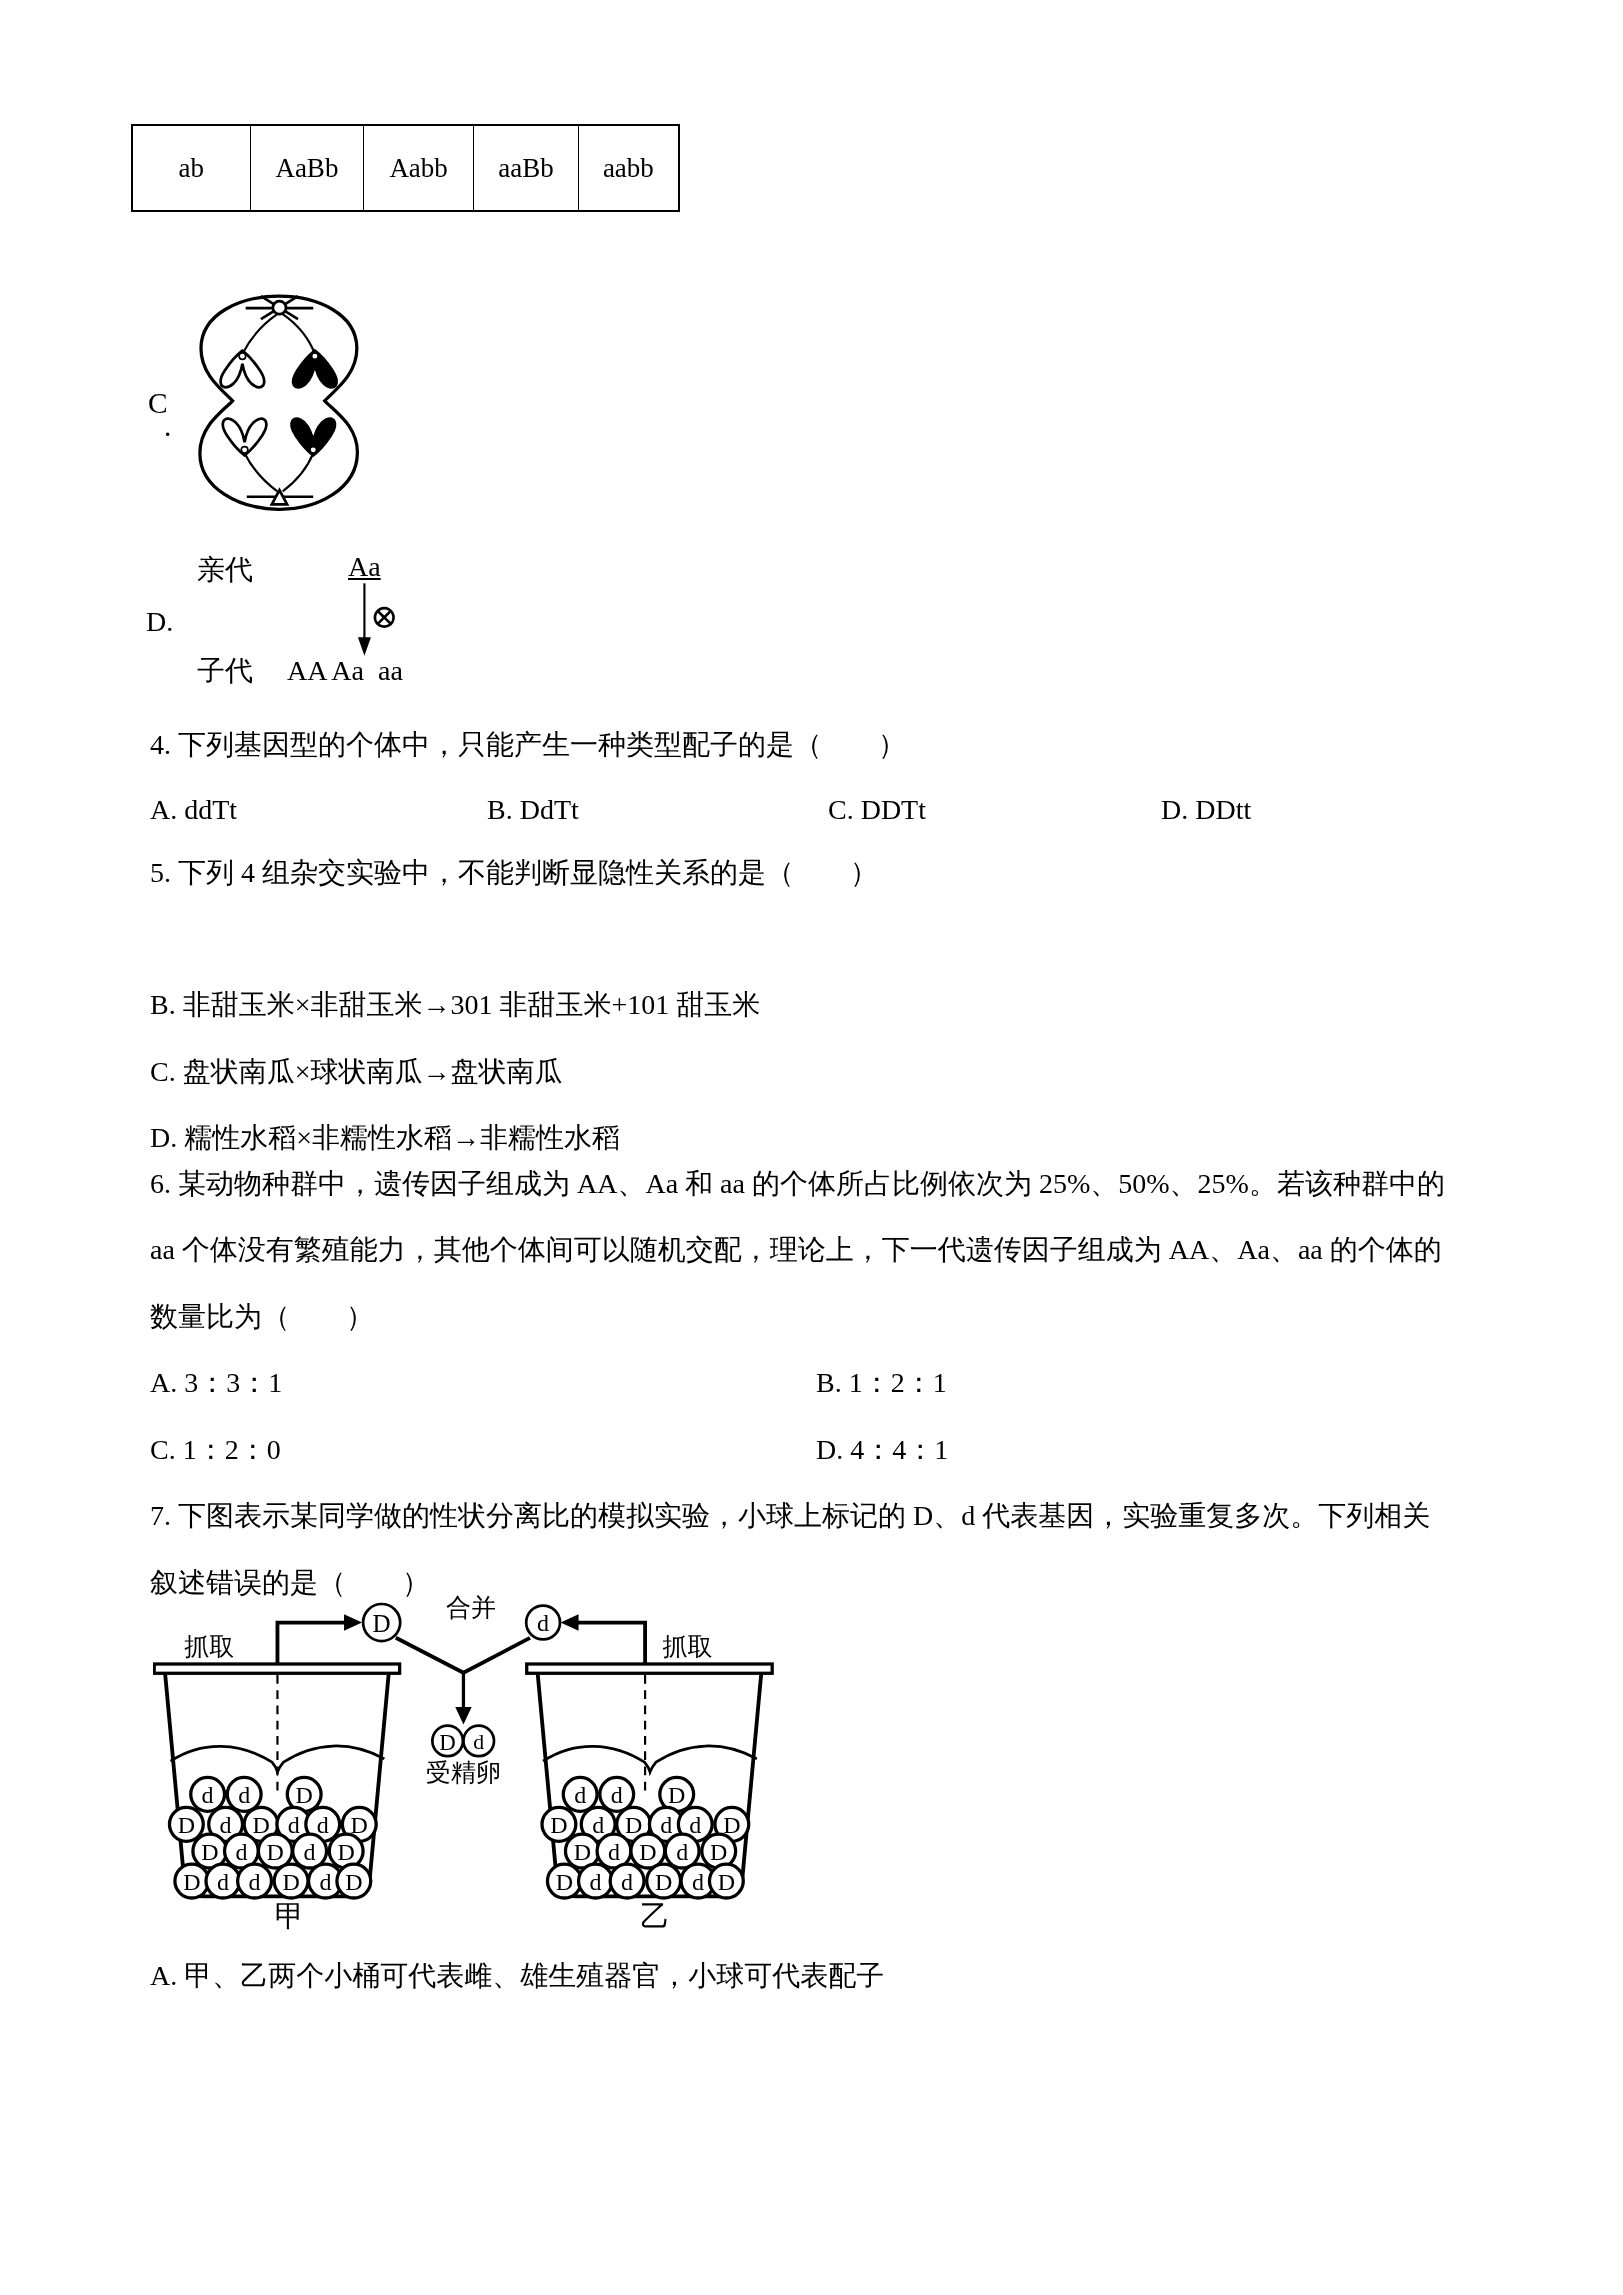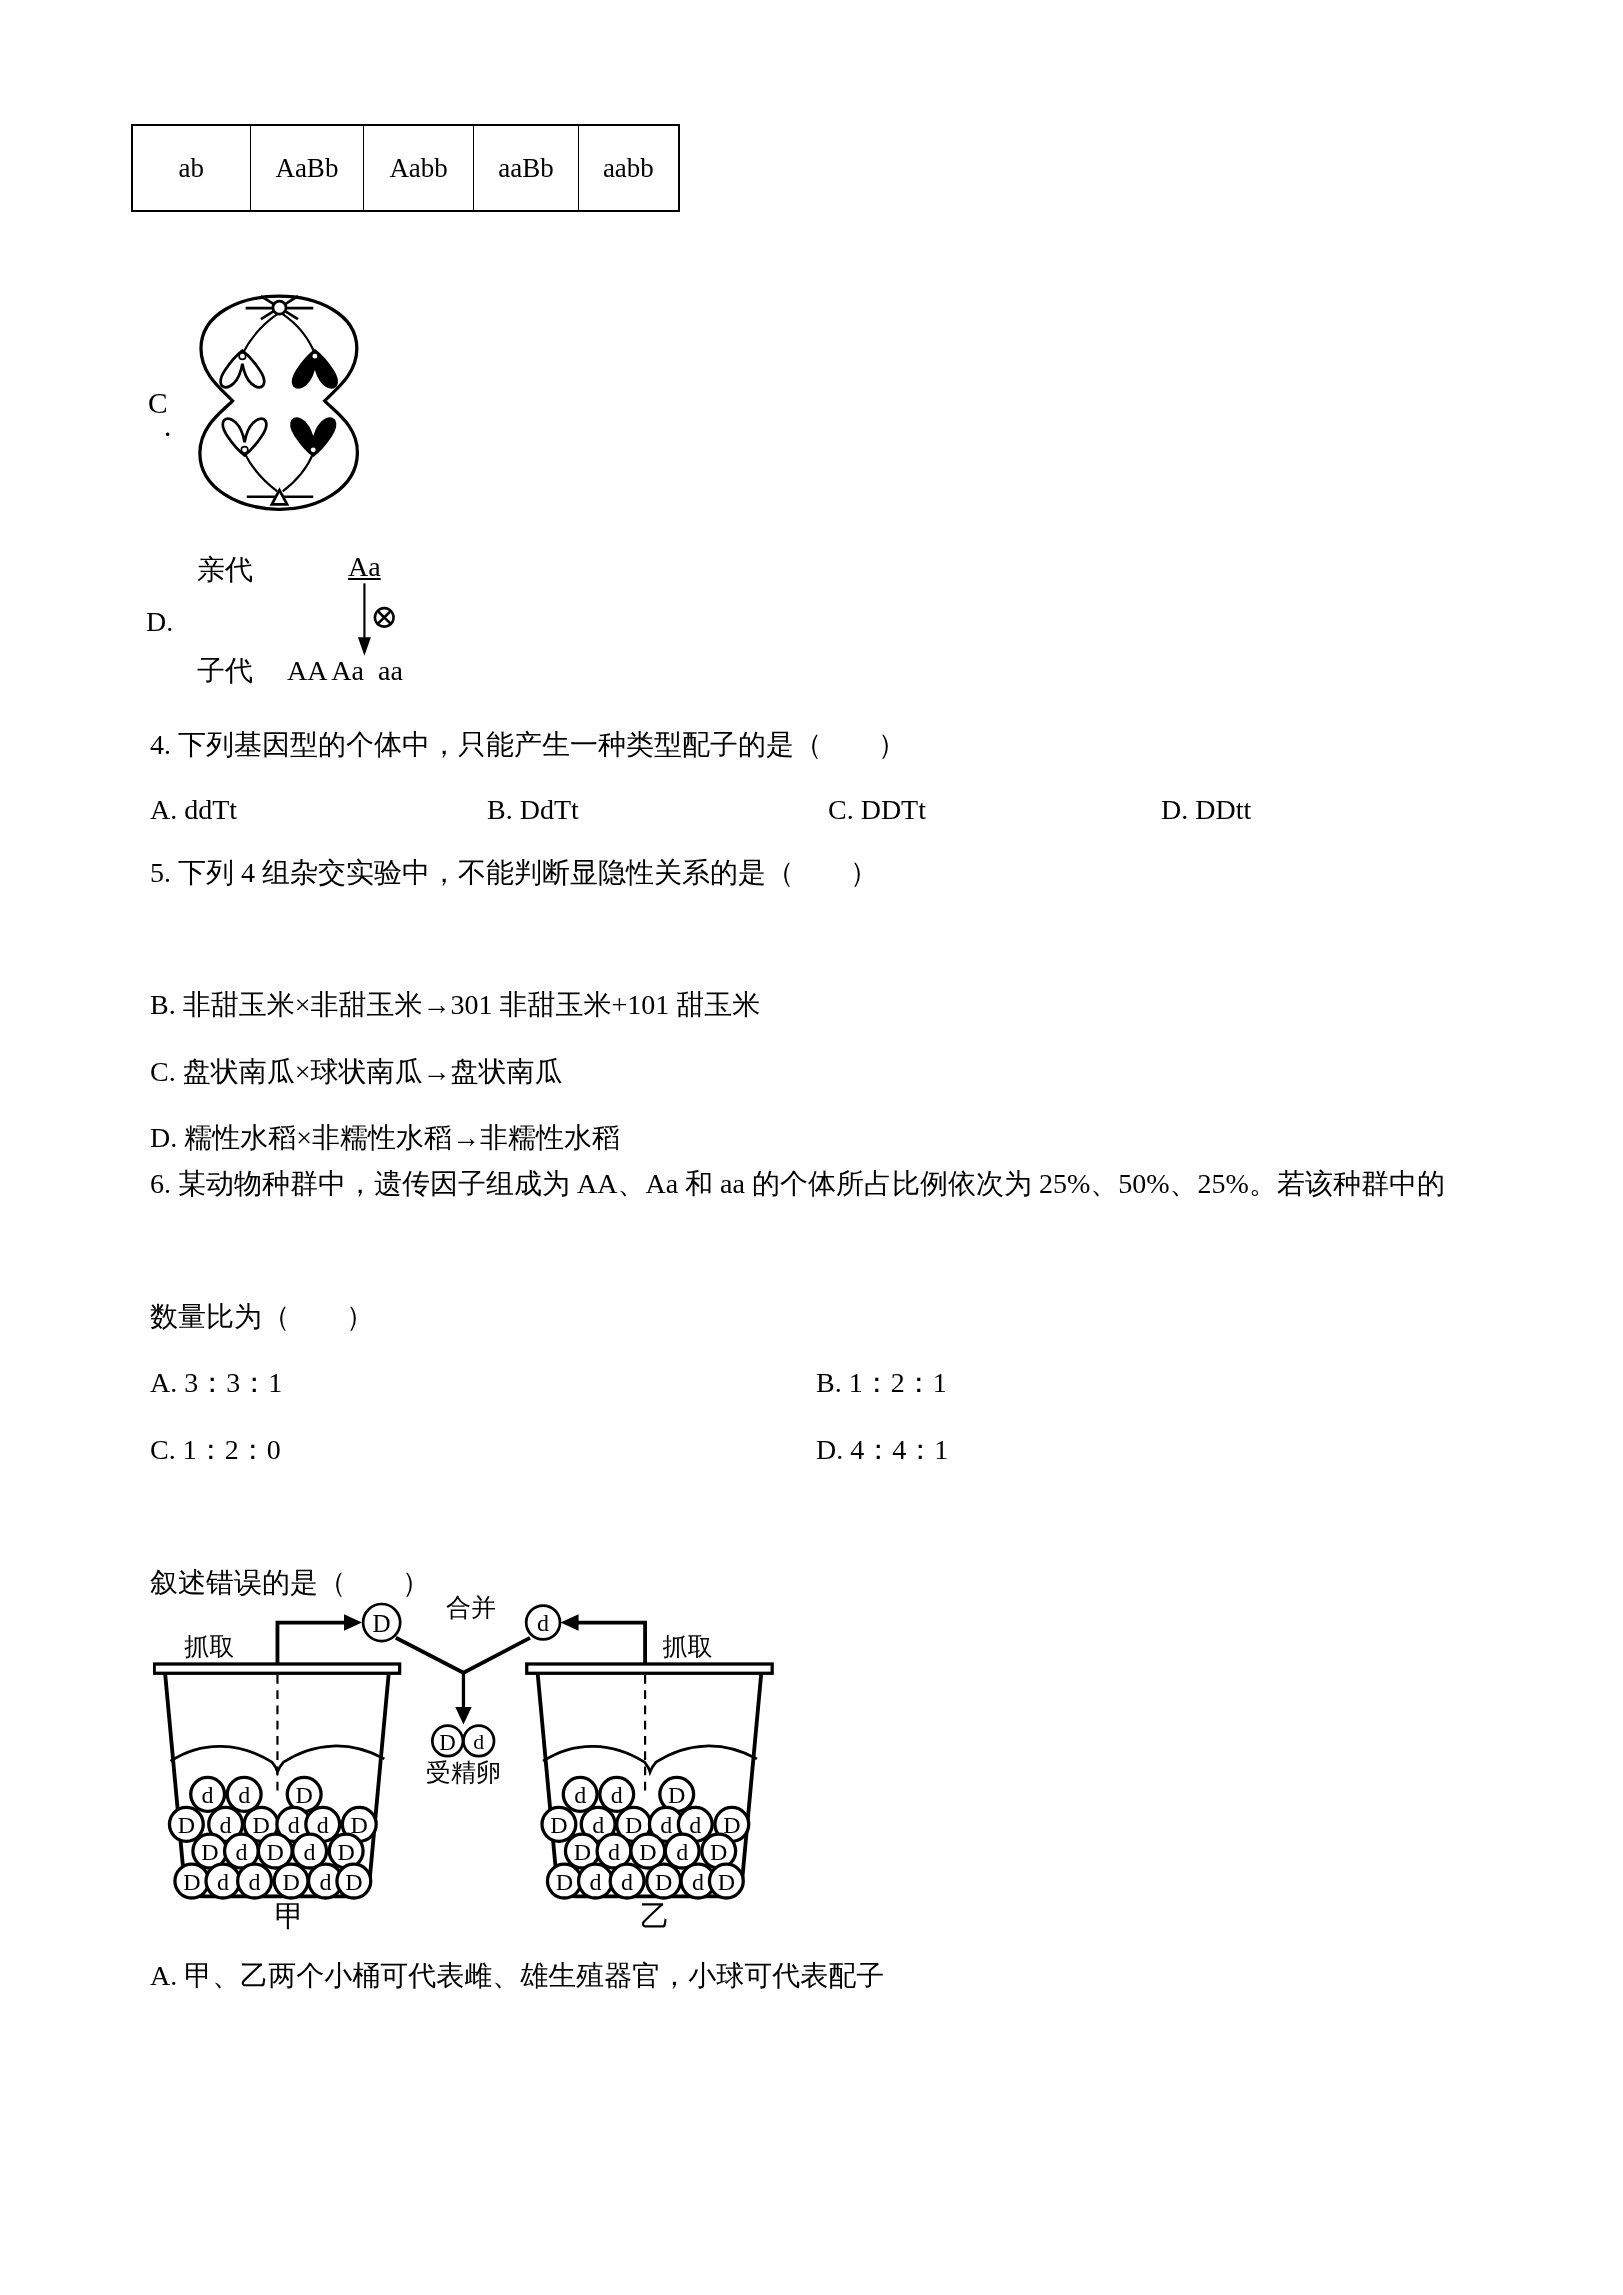--- a/index.html
+++ b/index.html
@@ -89,26 +89,28 @@
   <div class="t" style="left:487px;top:793px;">B. DdTt</div>
   <div class="t" style="left:828px;top:793px;">C. DDTt</div>
   <div class="t" style="left:1161px;top:793px;">D. DDtt</div>
 
   <div class="t" style="left:150px;top:856px;">5. 下列 4 组杂交实验中，不能判断显隐性关系的是（　　）</div>
   <div class="t" style="left:150px;top:988px;">B. 非甜玉米×非甜玉米→301 非甜玉米+101 甜玉米</div>
   <div class="t" style="left:150px;top:1055px;">C. 盘状南瓜×球状南瓜→盘状南瓜</div>
   <div class="t" style="left:150px;top:1121px;">D. 糯性水稻×非糯性水稻→非糯性水稻</div>
 
   <div class="t" style="left:150px;top:1167px;">6. 某动物种群中，遗传因子组成为 AA、Aa 和 aa 的个体所占比例依次为 25%、50%、25%。若该种群中的</div>
+  <div class="t" style="left:150px;top:1233px;">aa 个体没有繁殖能力，其他个体间可以随机交配，理论上，下一代遗传因子组成为 AA、Aa、aa 的个体的</div>
   <div class="t" style="left:150px;top:1300px;">数量比为（　　）</div>
   <div class="t" style="left:150px;top:1366px;">A. 3：3：1</div>
   <div class="t" style="left:816px;top:1366px;">B. 1：2：1</div>
   <div class="t" style="left:150px;top:1433px;">C. 1：2：0</div>
   <div class="t" style="left:816px;top:1433px;">D. 4：4：1</div>
 
+  <div class="t" style="left:150px;top:1499px;">7. 下图表示某同学做的性状分离比的模拟实验，小球上标记的 D、d 代表基因，实验重复多次。下列相关</div>
   <div class="t" style="left:150px;top:1566px;">叙述错误的是（　　）</div>
 
   <svg style="position:absolute;left:153px;top:1592px;" width="742" height="360" viewBox="0 0 1360 660">
 
     <text x="583" y="44" font-size="46" text-anchor="middle">合并</text>
     <circle cx="419" cy="56" r="34" fill="#fff" stroke="#000" stroke-width="5"></circle>
     <text x="419" y="73" font-size="46" text-anchor="middle">D</text>
     <circle cx="715" cy="56" r="31" fill="#fff" stroke="#000" stroke-width="5"></circle>
     <text x="715" y="72" font-size="44" text-anchor="middle">d</text>
 

